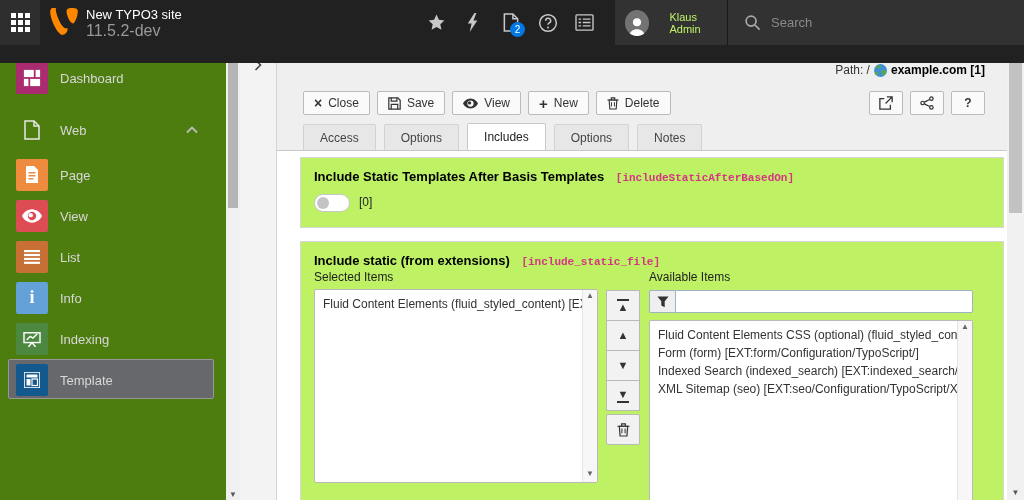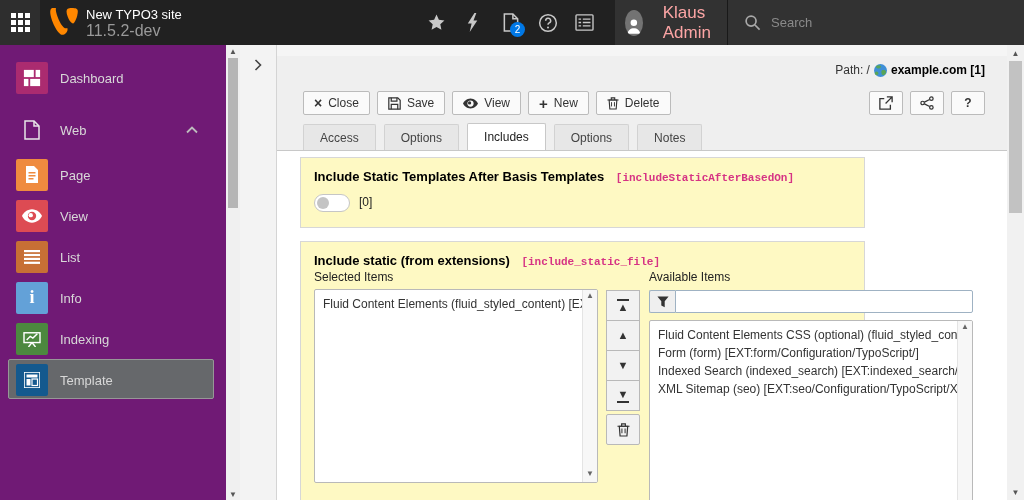--- a/index.html
+++ b/index.html
@@ -1,40 +1,40 @@
 <!DOCTYPE html>
 <html><head>
 <meta charset="utf-8">
 <style>
   * { margin:0; padding:0; box-sizing:border-box; }
   html,body { width:1024px; height:500px; overflow:hidden; }
   body { font-family:"Liberation Sans", sans-serif; background:#f5f5f5; position:relative; }
   .mono { font-family:"Liberation Mono","DejaVu Sans Mono",monospace; }
 
   
-  .topbar { position:absolute; top:0; left:0; width:1024px; height:45px; background:#212121; z-index:30; }
+  .topbar { position:absolute; top:0; left:0; width:1024px; height:63px; background:#212121; z-index:30; }
   .tb-toggle { position:absolute; left:0; top:0; width:40px; height:45px; background:#2e2e2e; display:flex; align-items:center; justify-content:center; cursor:pointer; }
   .grid-icon { display:grid; grid-template-columns:repeat(3,5px); grid-template-rows:repeat(3,5px); gap:2px; }
   .grid-icon span { background:#fff; width:5px; height:5px; }
   .tb-logo { position:absolute; left:50px; top:8px; width:28px; height:28px; }
   .tb-titles { position:absolute; left:86px; top:6px; }
   .tb-title { color:#ffffff; font-size:13px; line-height:17px; }
   .tb-version { color:#999999; font-size:16px; line-height:15px; }
   .tb-icons { position:absolute; left:418px; top:0; height:45px; display:flex; }
   .tb-iconbtn { width:37px; height:45px; display:flex; align-items:center; justify-content:center; position:relative; cursor:pointer; color:#c8c8c8; }
   .badge { position:absolute; left:18px; top:22px; min-width:15px; height:15px; border-radius:8px; color:#fff; font-size:10px; line-height:15px; text-align:center; padding:0 3px; }
   .tb-user { position:absolute; left:615px; top:0; width:112px; height:45px; background:#323232; display:flex; align-items:center; cursor:pointer; }
   .avatar { width:26px; height:26px; border-radius:50%; background:#737373; margin-left:10px; overflow:hidden; display:flex; align-items:flex-end; justify-content:center; }
-  .tb-username { color:#fca5a5; font-size:17px; margin-left:20px; }
+  .tb-username { color:#bef264; font-size:11px; margin-left:20px; }
   .tb-search { position:absolute; left:727px; top:0; width:297px; height:45px; background:#323232; border-left:1px solid #191919; display:flex; align-items:center; cursor:text; }
   .tb-search svg { margin-left:16px; }
   .tb-search-ph { color:#8a8a8a; font-size:13px; margin-left:10px; }
 
   
-  .modmenu { position:absolute; left:0; top:45px; width:226px; height:455px; background:#701a75; padding-top:13px; z-index:20; }
+  .modmenu { position:absolute; left:0; top:45px; width:226px; height:455px; background:#4d7c0f; padding-top:13px; z-index:20; }
   .mitem { position:relative; height:41px; cursor:pointer; }
   .mitem-dash { height:40px; margin-bottom:20px; }
   .msec { position:relative; height:24px; margin-bottom:12px; cursor:pointer; }
   .micon { position:absolute; left:16px; top:50%; transform:translateY(-50%); width:32px; height:32px; border-radius:2px; display:flex; align-items:center; justify-content:center; }
   .mlabel { position:absolute; left:60px; top:50%; transform:translateY(-50%); color:#d8d8d8; font-size:13px; }
   .msec .micon { background:transparent; }
   .msec .chev { position:absolute; right:28px; top:50%; transform:translateY(-50%); }
   .mitem.selected::before { content:""; position:absolute; left:8px; right:12px; top:0; bottom:1px; background:#66686b; border:1px solid #979797; border-radius:2px; }
   .mitem.selected .micon, .mitem.selected .mlabel { z-index:1; }
   .info-i { color:#fff; font-weight:bold; font-size:18px; font-family:"Liberation Serif",serif; }
@@ -57,21 +57,21 @@
   .btnrow-r { position:absolute; right:22px; top:35px; height:24px; display:flex; gap:7px; }
   .btn-sq { width:34px; justify-content:center; padding:0; font-weight:bold; }
   .xmark { font-size:14px; font-weight:bold; line-height:1; color:#333; }
   .plus { font-size:15px; font-weight:bold; line-height:1; color:#333; }
 
   .tabs { position:absolute; left:26px; top:68px; height:26px; display:flex; gap:8px; z-index:2; }
   .tab { height:26px; padding:0 16px; display:flex; align-items:center; font-size:12px; color:#444; background:#e7e7e7; border:1px solid #d2d2d2; border-bottom:none; border-radius:2px 2px 0 0; cursor:pointer; }
   .tab.active { background:#ffffff; color:#222; border-color:#c8c8c8; height:27px; margin-top:-1px; }
 
   .panel { position:absolute; left:0; top:94px; width:730px; height:361px; background:#ffffff; border-top:1px solid #c8c8c8; overflow:hidden; }
-  .fsection { position:absolute; left:23px; width:565px; border:1px solid #d7d7d7; background:#fef9c3; }
+  .fsection { position:absolute; left:23px; width:704px; border:1px solid #d7d7d7; background:#bef264; }
   .sec1 { top:6px; height:71px; }
   .sec2 { top:90px; height:480px; }
   .sec-title { position:absolute; left:13px; top:11px; font-size:13px; font-weight:bold; color:#000; white-space:nowrap; }
   .sec-code { font-weight:bold; font-size:11px; margin-left:8px; }
   .toggle { position:absolute; left:13px; top:36px; width:36px; height:18px; border:1px solid #c6c6c6; border-radius:9px; background:#fff; cursor:pointer; }
   .toggle .knob { position:absolute; left:2px; top:2px; width:12px; height:12px; border-radius:50%; background:#c4c4c4; }
   .toggle-val { position:absolute; left:58px; top:37px; font-size:12px; color:#222; }
 
   .collabel { position:absolute; font-size:12px; color:#222; top:28px; }
   .lbl-sel { left:13px; } .lbl-av { left:348px; }

